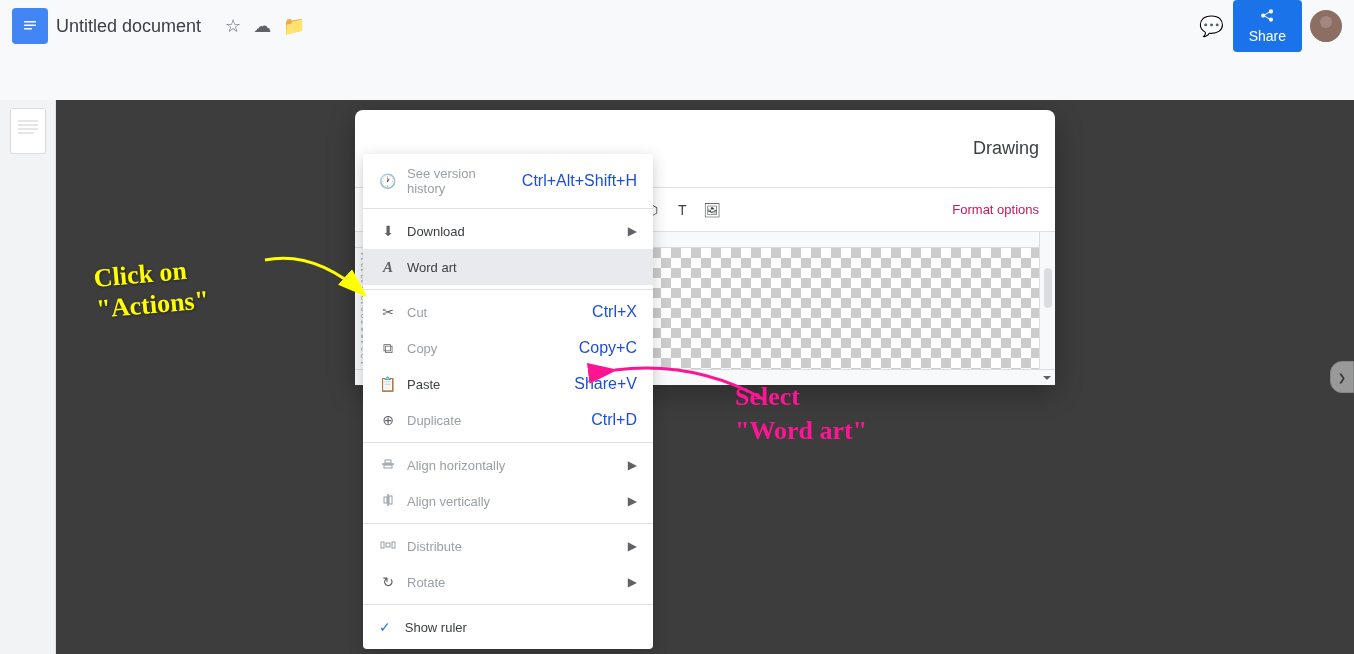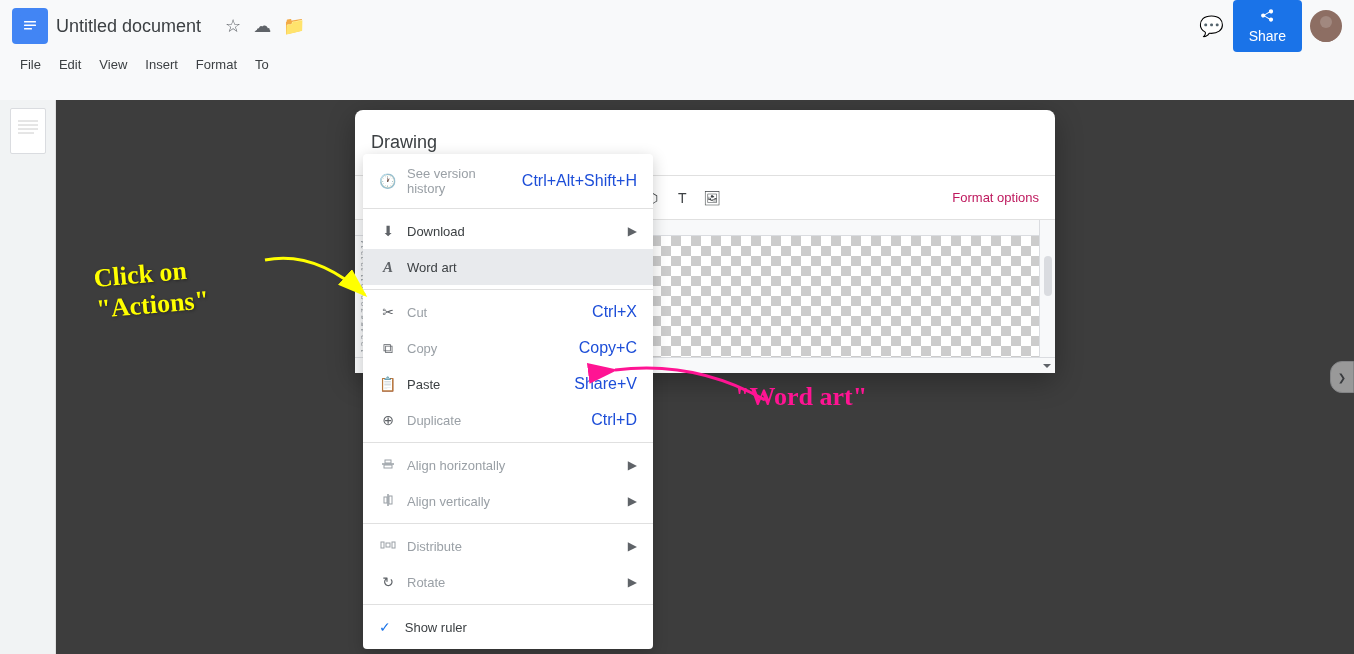--- a/index.html
+++ b/index.html
@@ -154,22 +154,22 @@
       box-shadow: 0 8px 28px rgba(0,0,0,0.3);
       display: flex;
       flex-direction: column;
       overflow: visible;
       position: relative;
     }
 
     .dialog-header {
       display: flex;
       align-items: center;
-      justify-content: space-between;
-      padding: 22px 16px;
+      justify-content: flex-end;
+      padding: 28px 16px;
       border-bottom: 1px solid #e0e0e0;
     }
 
     .dialog-title {
       font-size: 18px;
       color: #3c4043;
       font-weight: 400;
     }
 
     .save-close-btn {
@@ -395,28 +395,20 @@
       <span>Share</span>
     </button>
     <div class="avatar">
       <svg viewBox="0 0 32 32" width="32" height="32">
           <circle cx="16" cy="12" r="6" fill="#a1887f"></circle>
           <ellipse cx="16" cy="26" rx="10" ry="7" fill="#8d6e63"></ellipse>
         </svg>
     </div>
   </div>
 
-  <div class="docs-menu-bar">
-    <span class="docs-menu-item">File</span>
-    <span class="docs-menu-item">Edit</span>
-    <span class="docs-menu-item">View</span>
-    <span class="docs-menu-item">Insert</span>
-    <span class="docs-menu-item">Format</span>
-    <span class="docs-menu-item">To</span>
-  </div>
 </div>
 
 <div class="main-area">
 
   <div class="left-sidebar">
     <div class="page-thumb">
       <svg width="28" height="36" viewBox="0 0 28 36">
         <rect width="28" height="36" fill="white"></rect>
         <line x1="4" y1="8" x2="24" y2="8" stroke="#ccc" stroke-width="1"></line>
         <line x1="4" y1="12" x2="24" y2="12" stroke="#ccc" stroke-width="1"></line>
@@ -640,20 +632,21 @@
           <defs>
             <marker id="yellowArrow" markerWidth="10" markerHeight="7" refX="9" refY="3.5" orient="auto">
               <polygon points="0 0, 10 3.5, 0 7" fill="#ffff00"></polygon>
             </marker>
           </defs>
           <path d="M 30,20 Q 80,10 130,55" stroke="#ffff00" stroke-width="3" fill="none" marker-end="url(#yellowArrow)"></path>
         </svg>
 
         <div style="position:absolute;top:270px;left:380px;pointer-events:none;z-index:300;">
           <div style="font-family:'Comic Sans MS',cursive;font-size:26px;font-weight:bold;color:#ff1493;line-height:1.3;">
+            <div>Select</div>
             <div>"Word art"</div>
           </div>
         </div>
 
         <svg style="position:absolute;top:210px;left:200px;pointer-events:none;z-index:300;" width="220" height="120">
           <defs>
             <marker id="pinkArrow" markerWidth="10" markerHeight="7" refX="1" refY="3.5" orient="auto">
               <polygon points="10 0, 0 3.5, 10 7" fill="#ff1493"></polygon>
             </marker>
           </defs>

